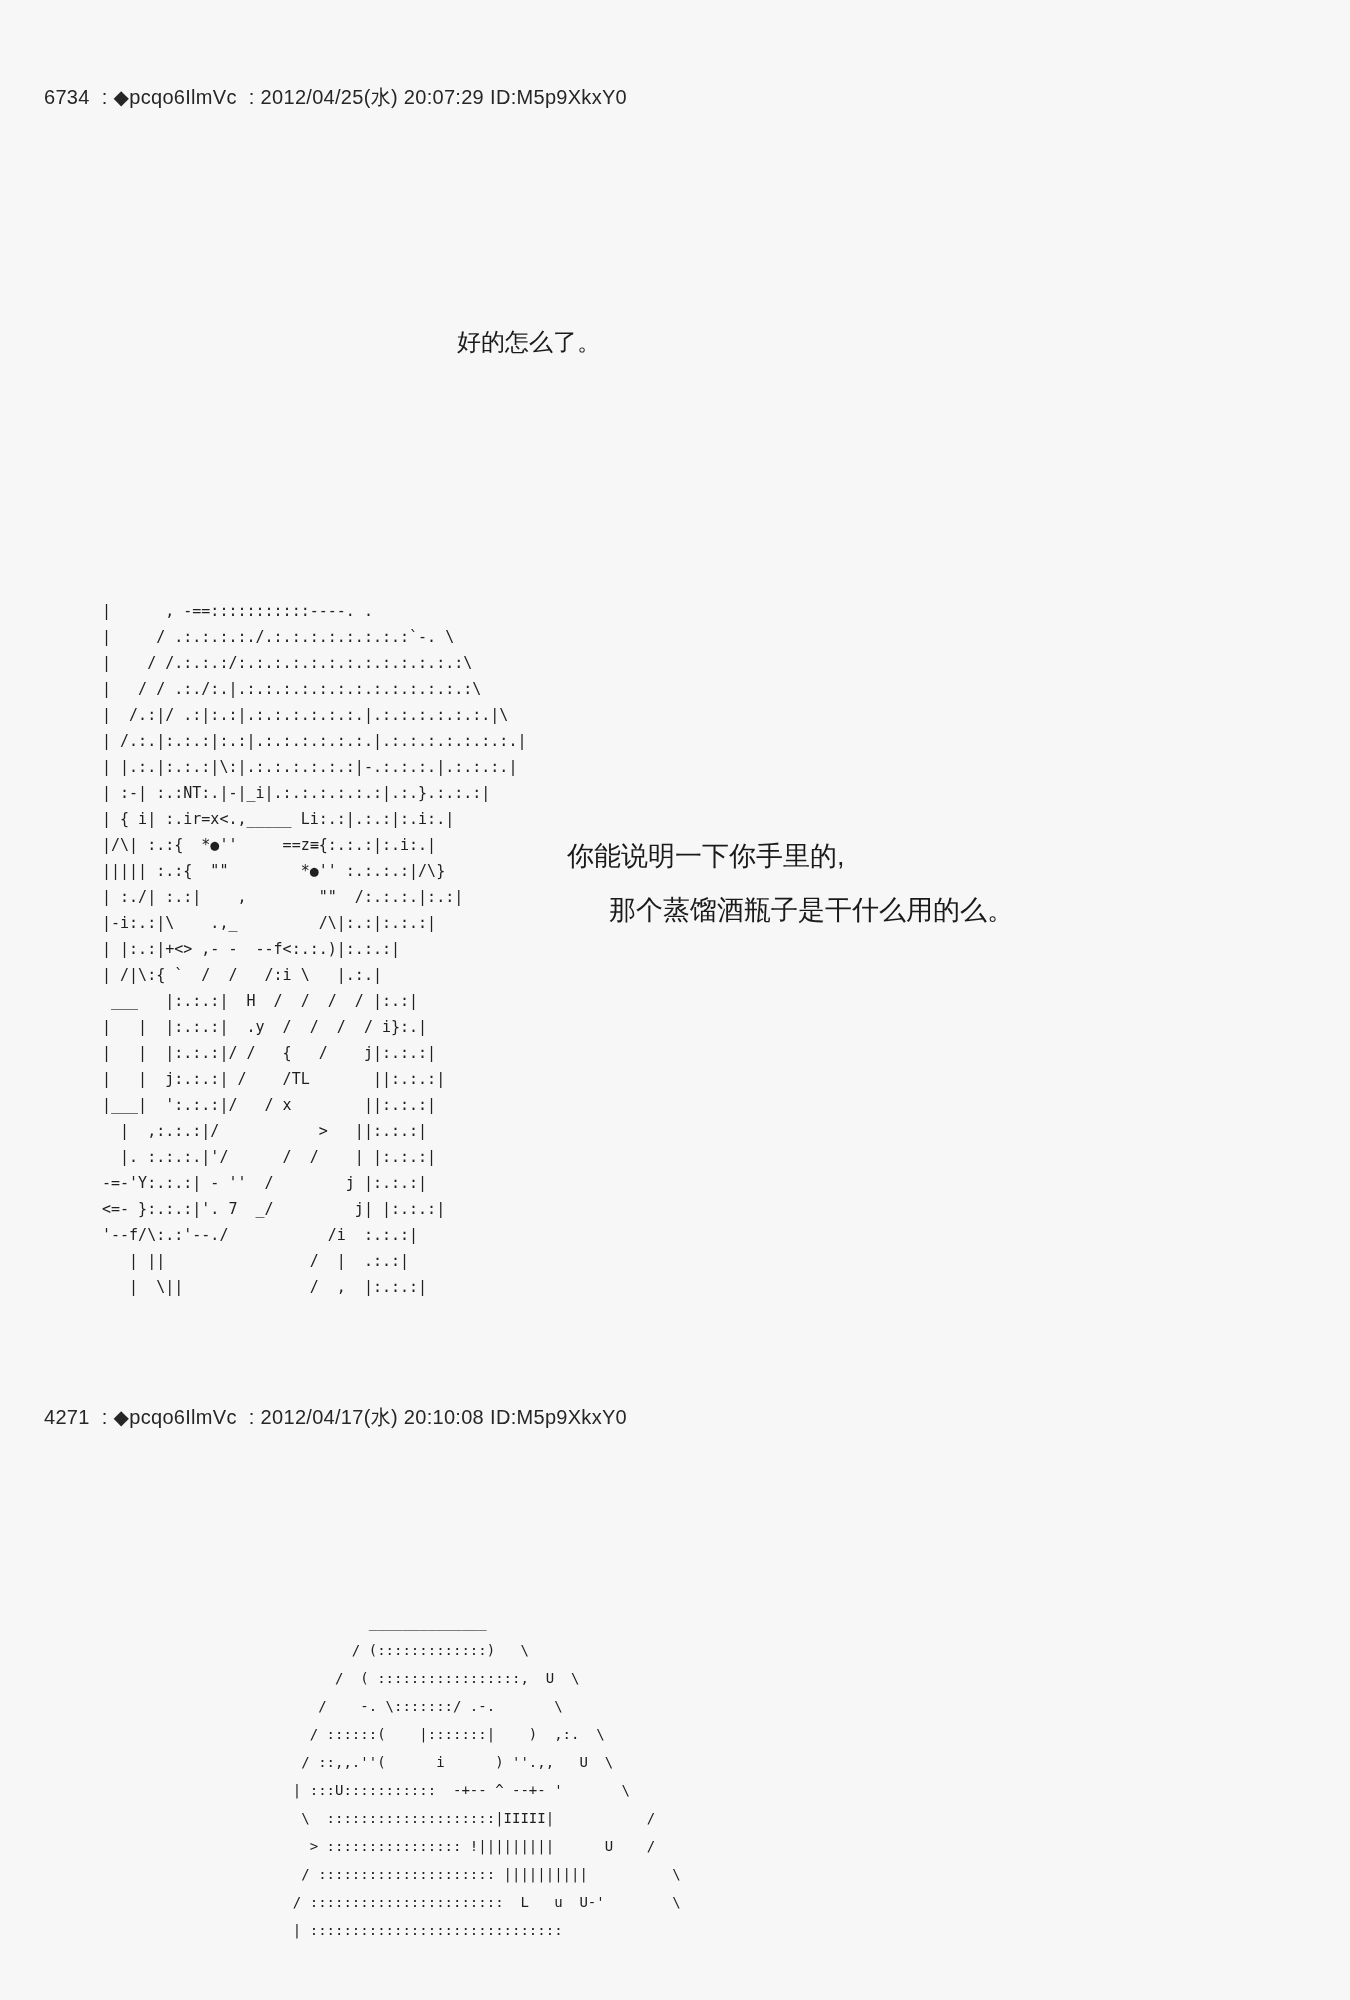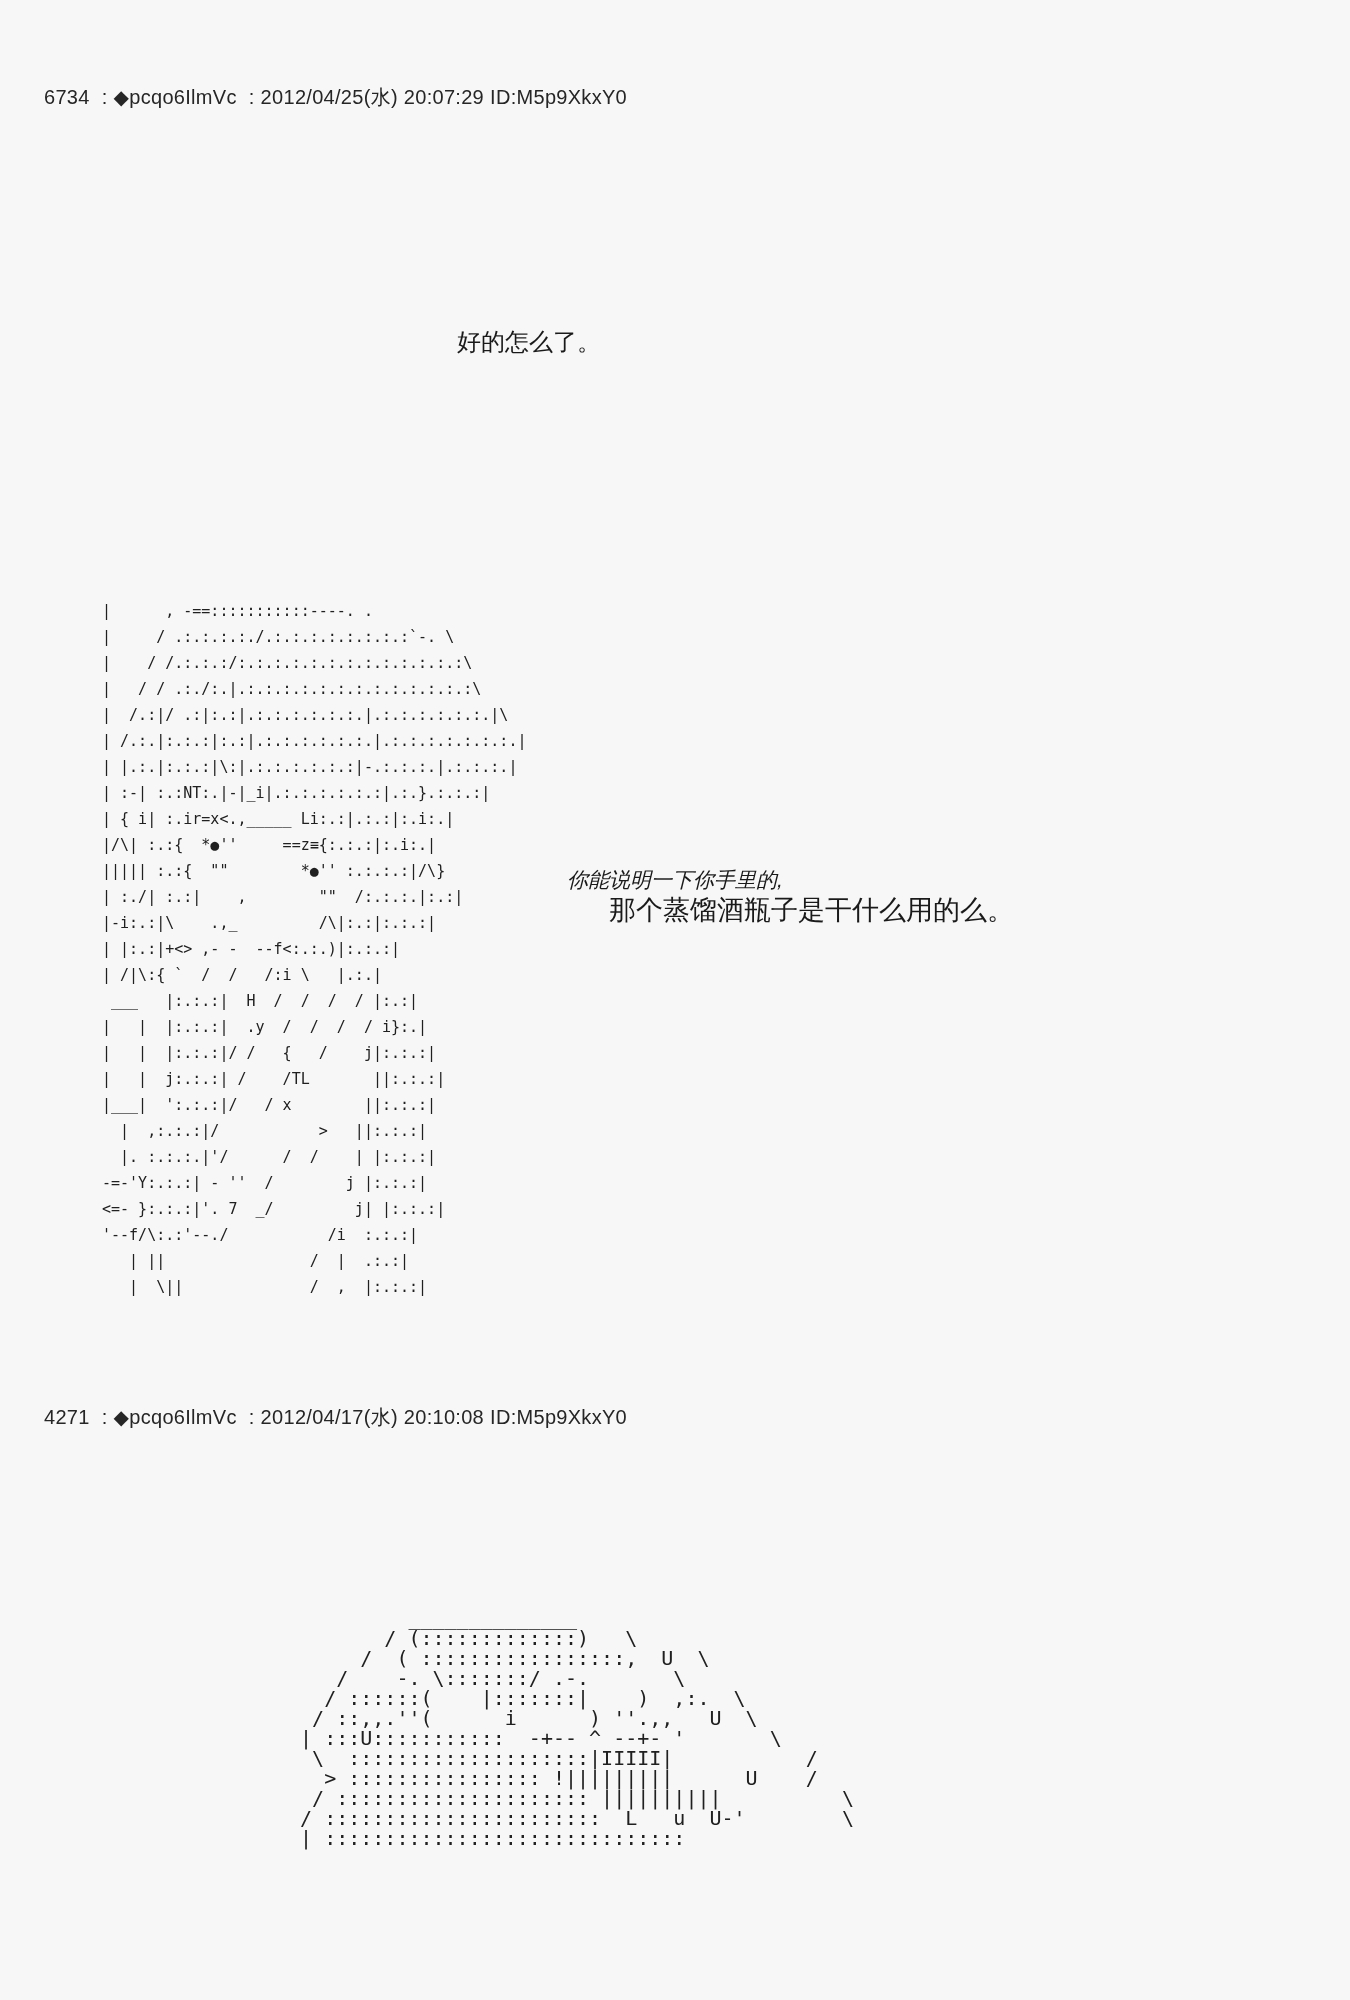--- a/index.html
+++ b/index.html
@@ -35,30 +35,30 @@
   .aa-face {
     left: 68px; top: 258px;
     font-size: 19px; line-height: 27px;
   }
   .aa-girl {
     left: 66px; top: 598px;
     font-size: 15px; line-height: 26px;
   }
   .aa-kneel {
     left: 240px; top: 1608px;
-    font-size: 20px; line-height: 20px;
+    font-size: 14px; line-height: 28px;
   }
 
   .dialogue {
     position: absolute;
     color: #1a1a1a;
     white-space: nowrap;
   }
   .d1 { left: 421px; top: 326px; font-size: 24px; }
-  .d2 { left: 531px; top: 866px; font-size: 21px; font-style: italic; }
+  .d2 { left: 531px; top: 838px; font-size: 27px; }
   .d3 { left: 573px; top: 892px; font-size: 27px; }
 </style>
 </head>
 <body>
 
 <div class="canvas">
 
   <div class="post-header ph1">
     <span class="part">6734</span><span class="sep">:</span><span class="part">◆pcqo6IlmVc</span><span class="sep">:</span><span class="part">2012/04/25(水) 20:07:29</span><span class="part">ID:M5p9XkxY0</span>
   </div>

